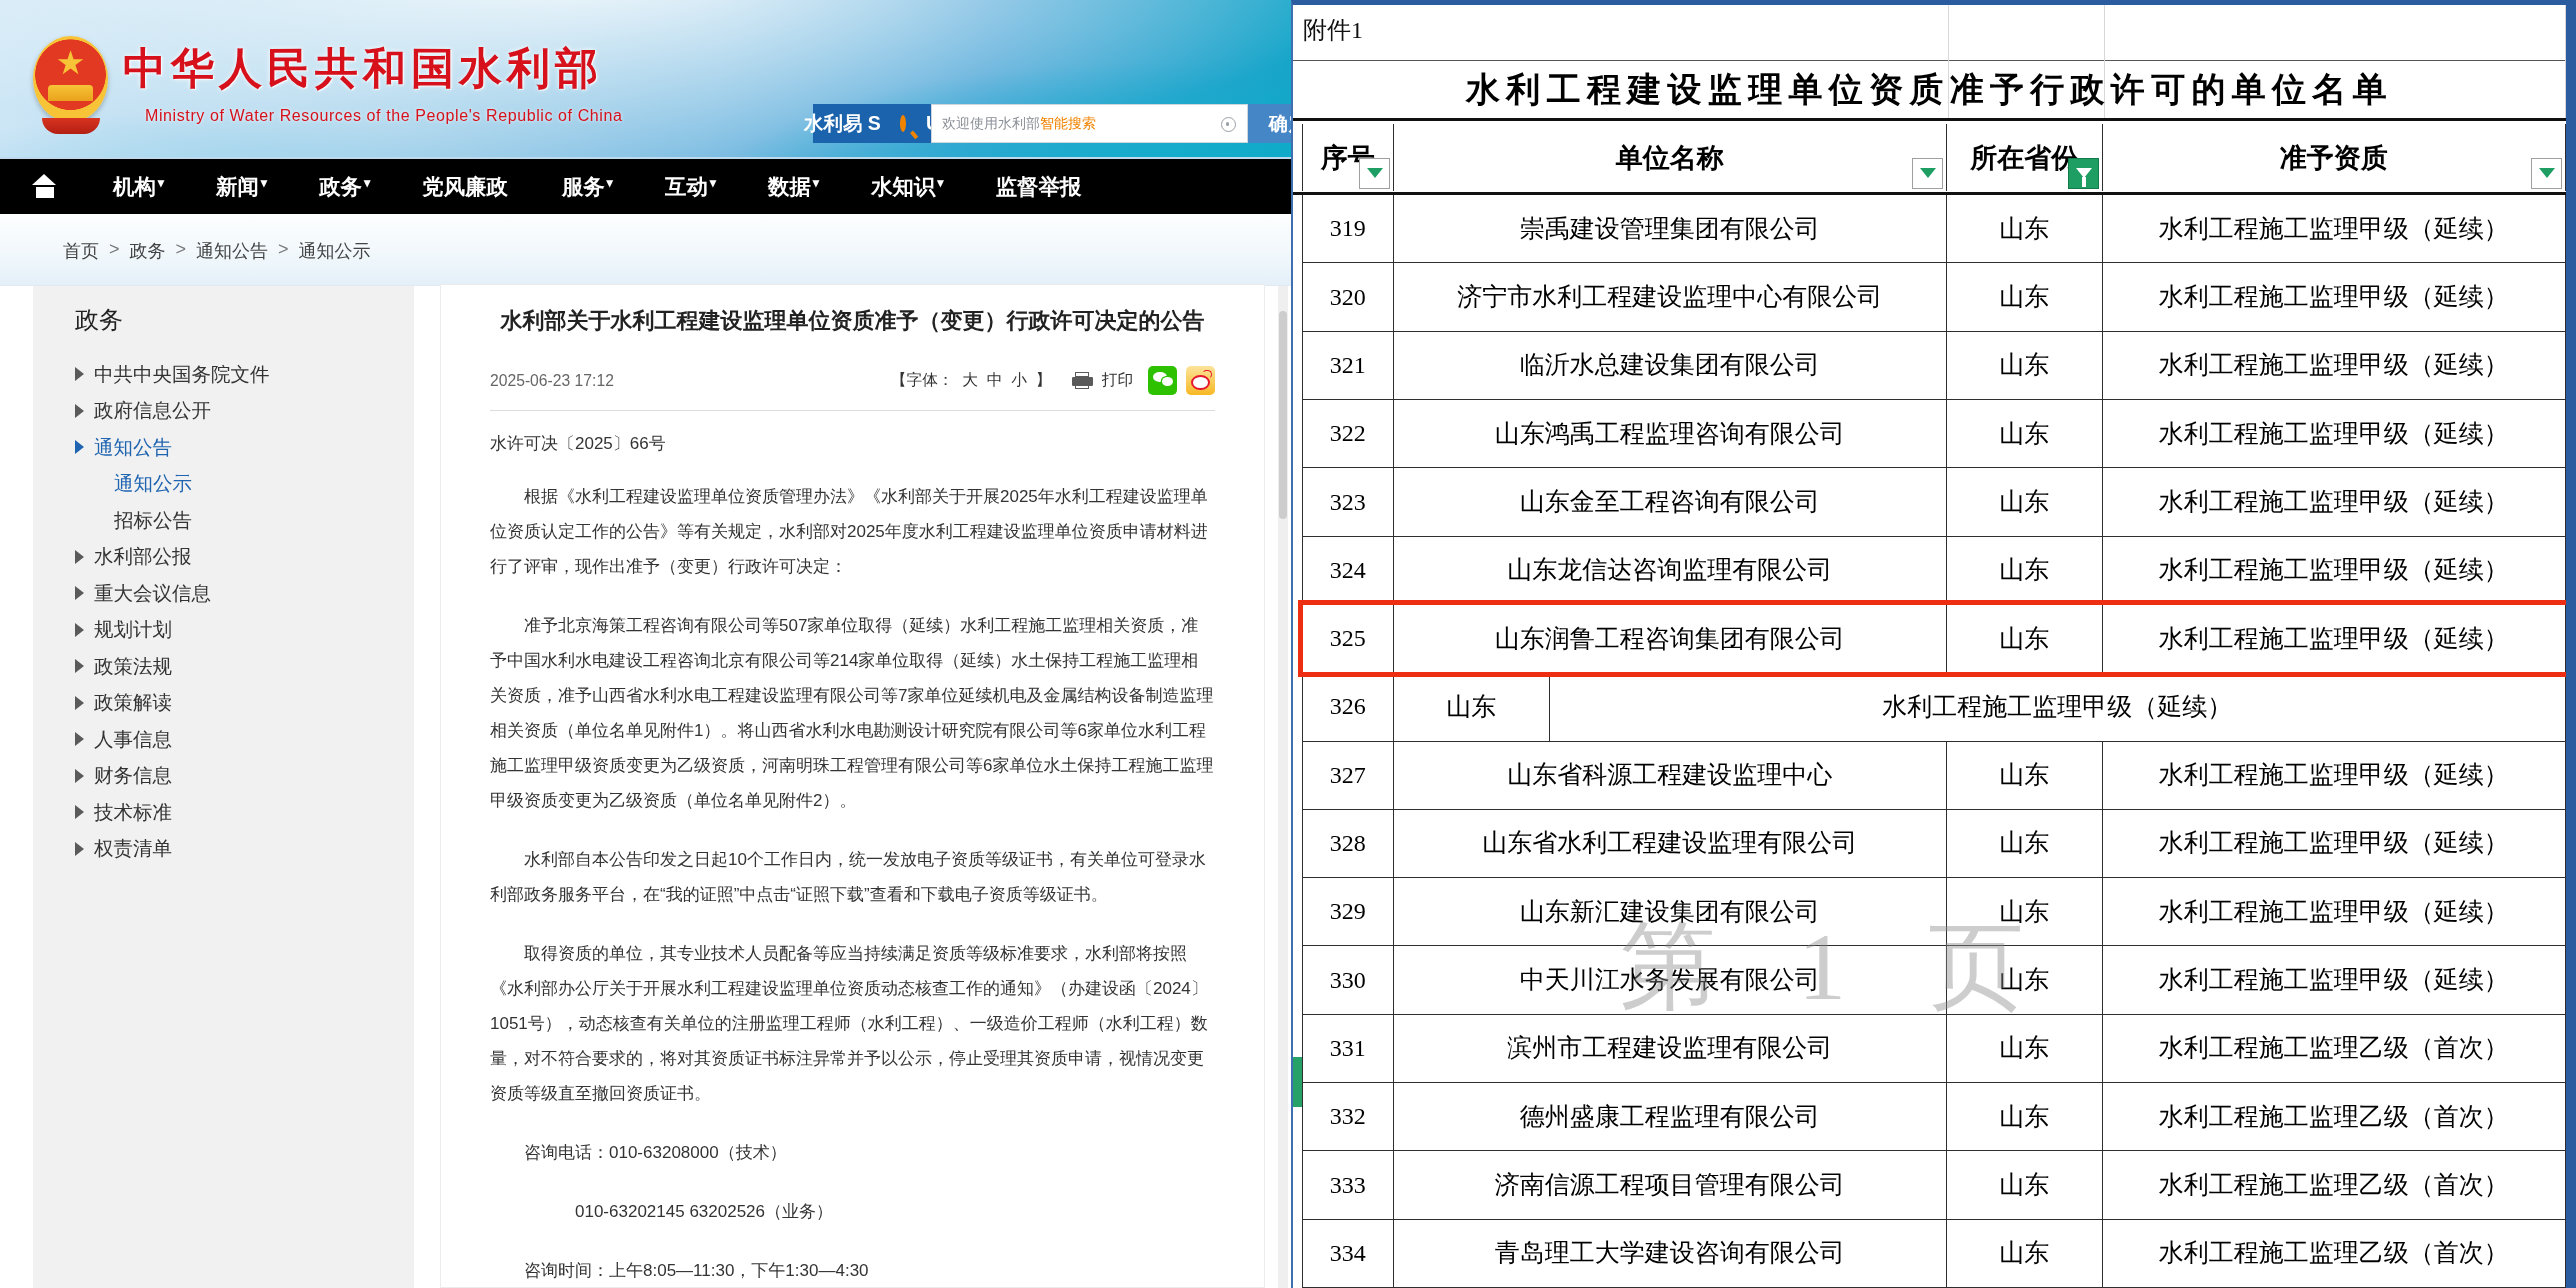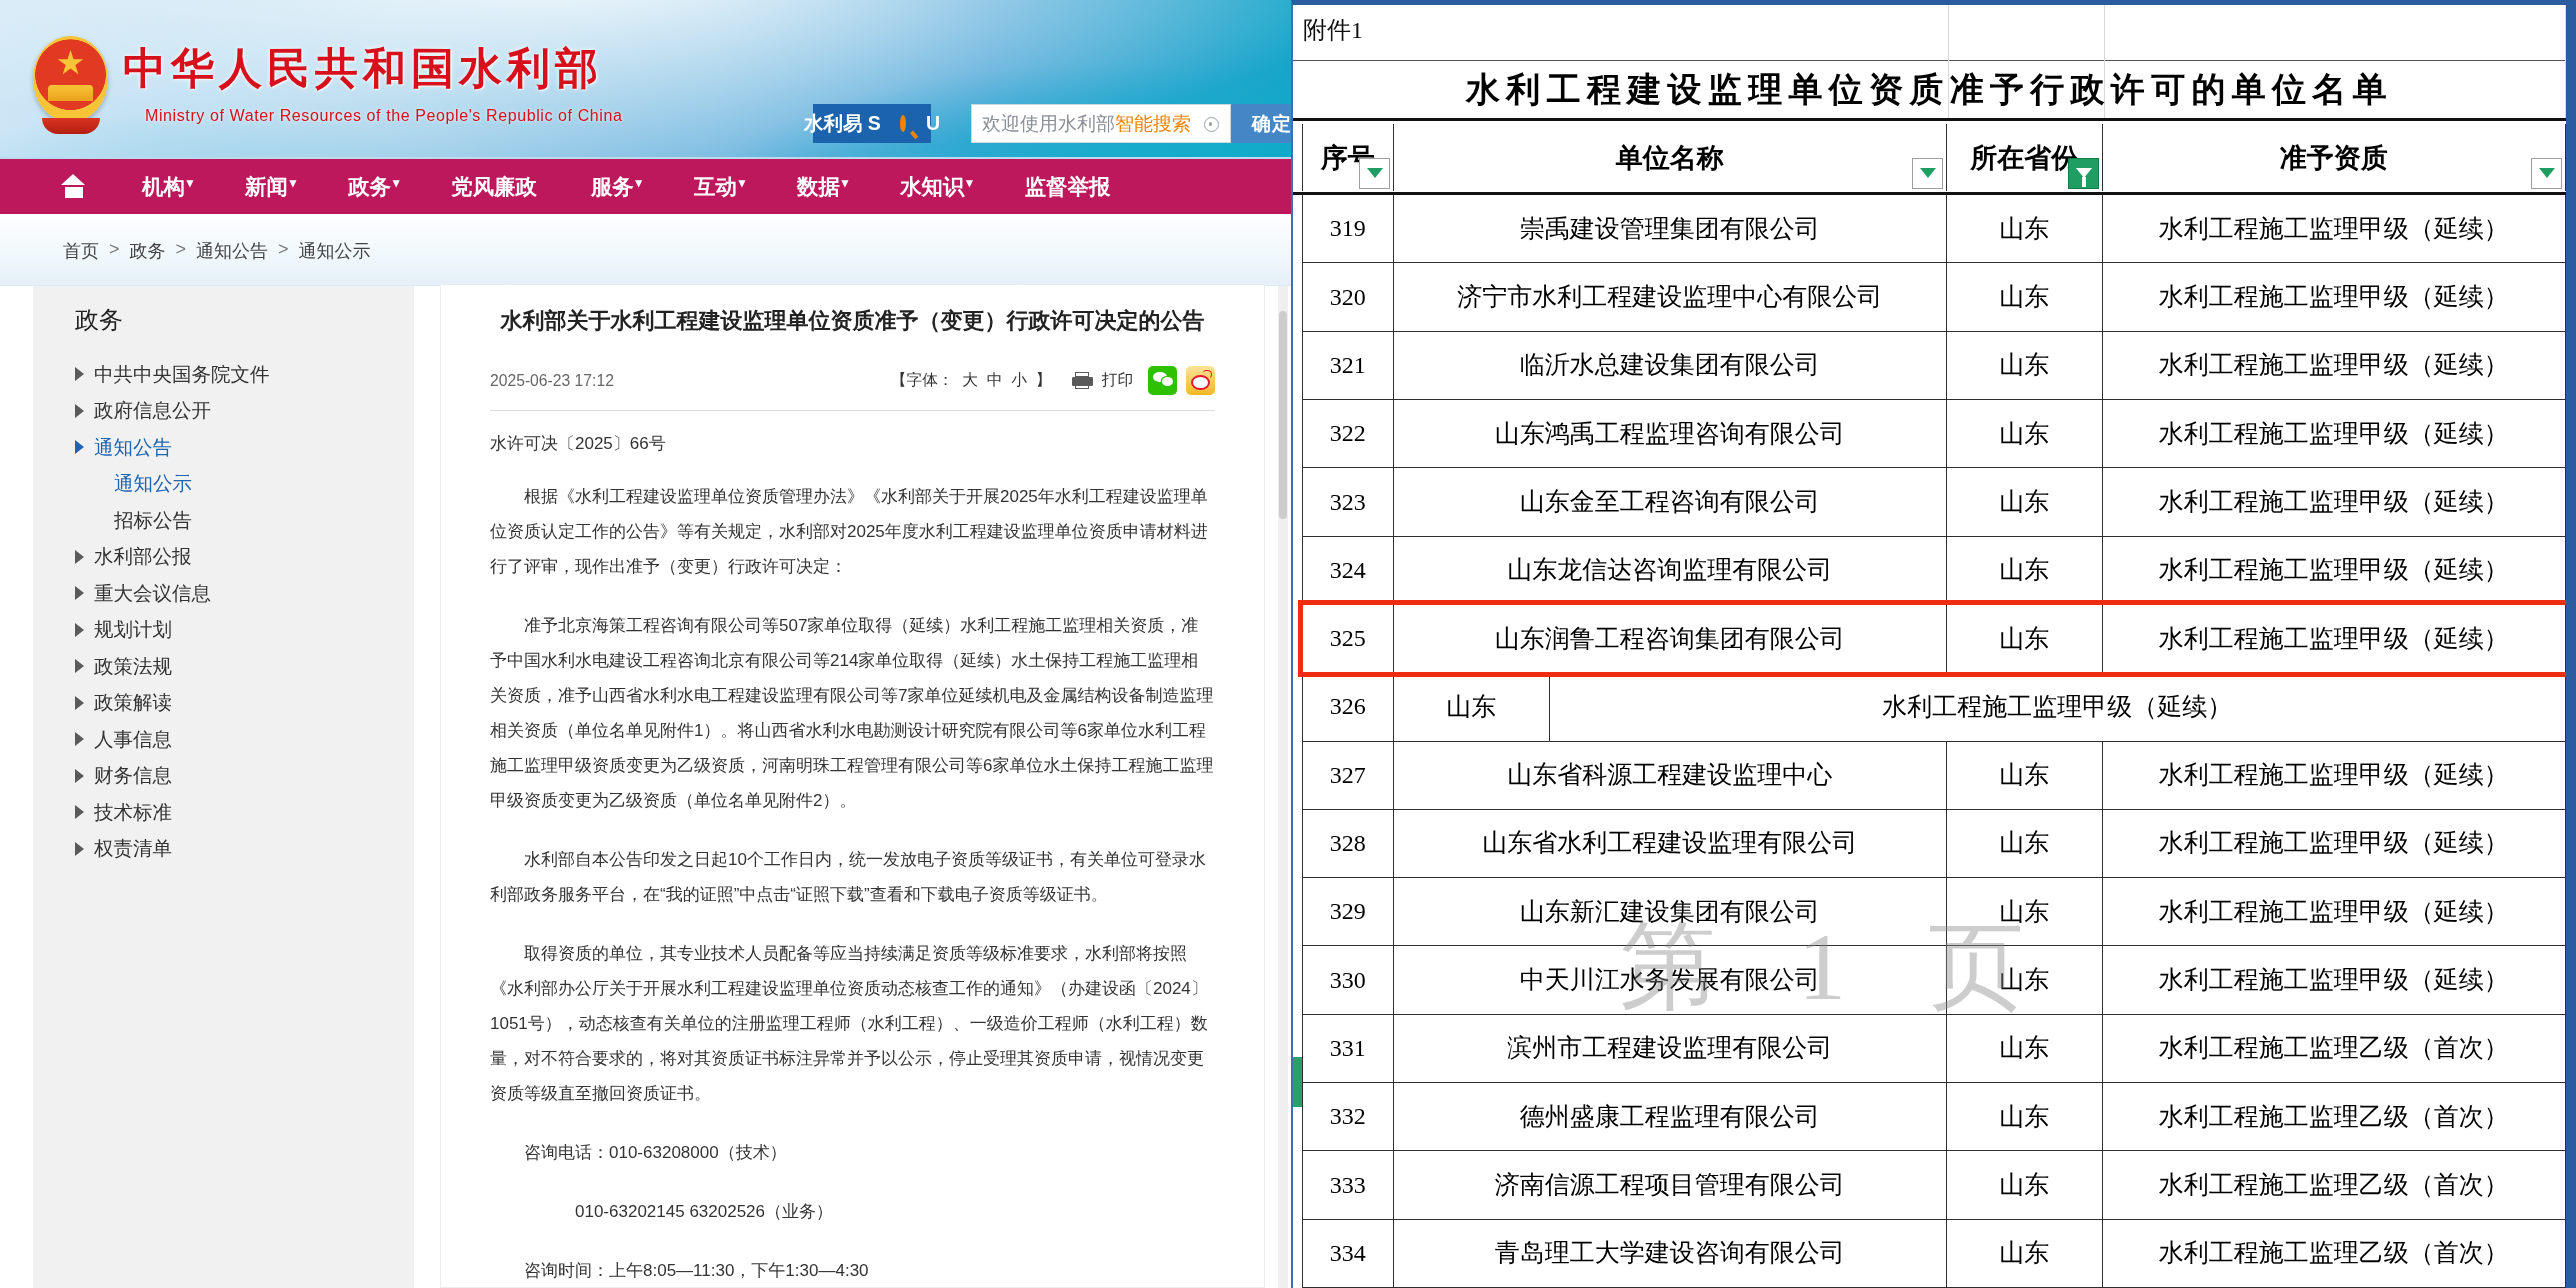--- a/index.html
+++ b/index.html
@@ -34,32 +34,32 @@
     color:#d6111c; letter-spacing:0.6px; white-space:nowrap;
     text-shadow:0 0 3.8px rgba(255,255,255,.9);margin-left:20px; }
 
   .search { position:absolute; left:813px; top:104px; height:39px; display:flex; }
   .search-logo { width:118px; height:39px; background:#1b63ac; color:#fff; display:flex;
     align-items:center; justify-content:center; font-size:19.5px; font-weight:bold; gap:19px; white-space:nowrap; }
   .mag-o { display:inline-block; width:16.4px; height:16.4px; border:3.8px solid #f08300; border-radius:50%;
     position:relative; margin:0 0.6px; }
   .mag-o::after { content:""; position:absolute; left:8.8px; top:12.6px; width:3.8px; height:7.5px;
     background:#f08300; transform:rotate(-40deg); }
-  .search-input { width:260px; height:39px; background:#fff; border:0.6px solid #cfd6dd;
-    display:flex; align-items:center; padding:0 10px; font-size:19px; position:relative;margin-left:40px; }
+  .search-input { width:317px; height:39px; background:#fff; border:0.6px solid #cfd6dd;
+    display:flex; align-items:center; padding:0 10px; font-size:14px; position:relative; }
   .ph-left { color:#8a8f96; } .ph-hot { color:#f08300; }
   .voice-icon { position:absolute; right:11.3px; top:12px; width:15px; height:15px; border:1.9px solid #9aa0a6;
     border-radius:50%; }
   .voice-icon::after { content:""; position:absolute; left:3.8px; top:3.8px; width:3.8px; height:3.8px;
     border-radius:50%; background:#9aa0a6; }
   .search-btn { width:82px; height:39px; background:#4586c6; color:#fff; border:none;
     font-size:19px; font-weight:bold; letter-spacing:1.3px; }
 
-  .navbar { position:absolute; left:0; top:157px; width:1291px; height:57px; background:#be185d;
-    border-top:2.5px solid #bcd9ee; display:flex; align-items:center; padding-left:60px; }
+  .navbar { position:absolute; left:0; top:157px; width:1291px; height:57px; background:#000000;
+    border-top:2.5px solid #bcd9ee; display:flex; align-items:center; padding-left:31px; }
   .home-icon { width:28px; height:25px; position:relative; margin-right:54px; }
   .home-icon .roof { position:absolute; left:1.3px; top:0; width:0; height:0;
     border-left:12.6px solid transparent; border-right:12.6px solid transparent; border-bottom:11.3px solid #fff; }
   .home-icon .base { position:absolute; left:5px; top:12.6px; width:17.6px; height:11.3px; background:#fff; }
   .nav-item { color:#fff; font-size:21.4px; font-weight:bold; margin-right:54px; white-space:nowrap;
     position:relative; text-decoration:none; }
   .nav-item.has-caret::after { content:"▾"; font-size:12.6px; position:relative; top:-7.5px; left:1.9px; }
 
   .breadcrumb-bar { position:absolute; left:0; top:214px; width:1291px; height:72px;
     background:linear-gradient(180deg,#fdfefe 0%,#eef6fb 70%,#e4eff8 100%);

